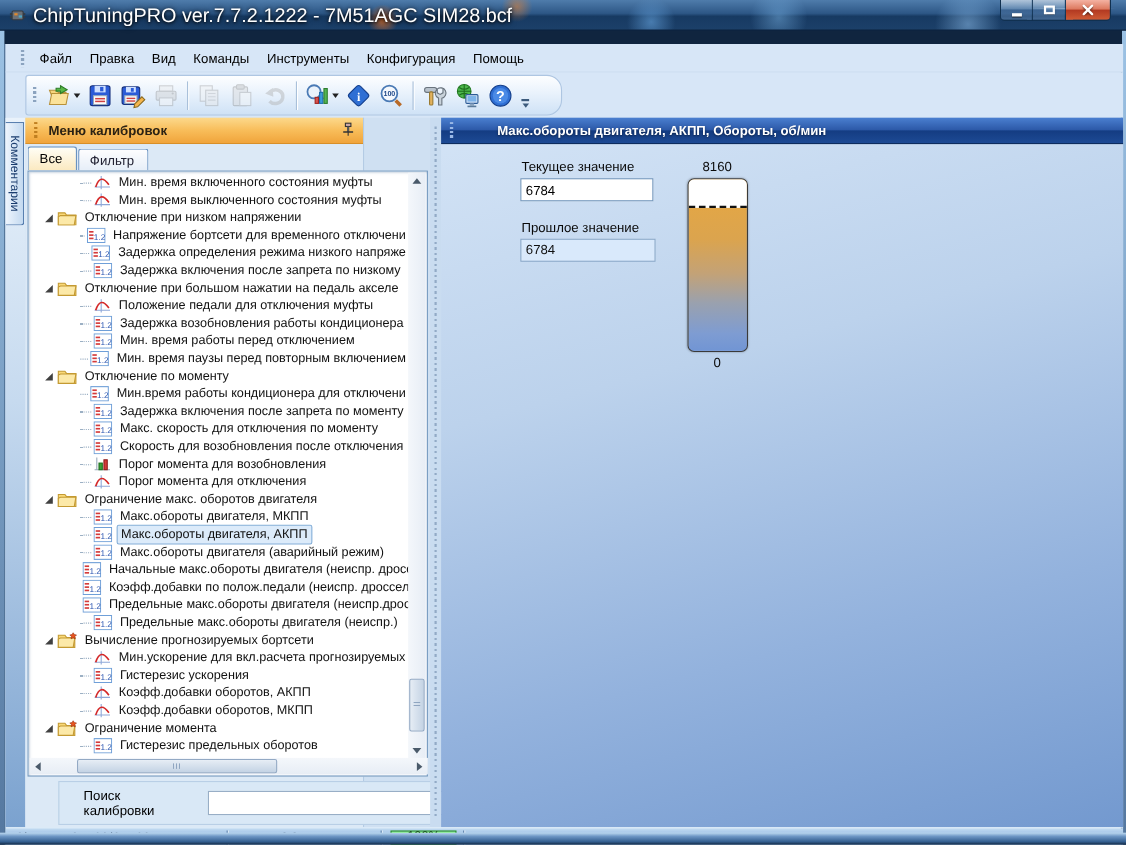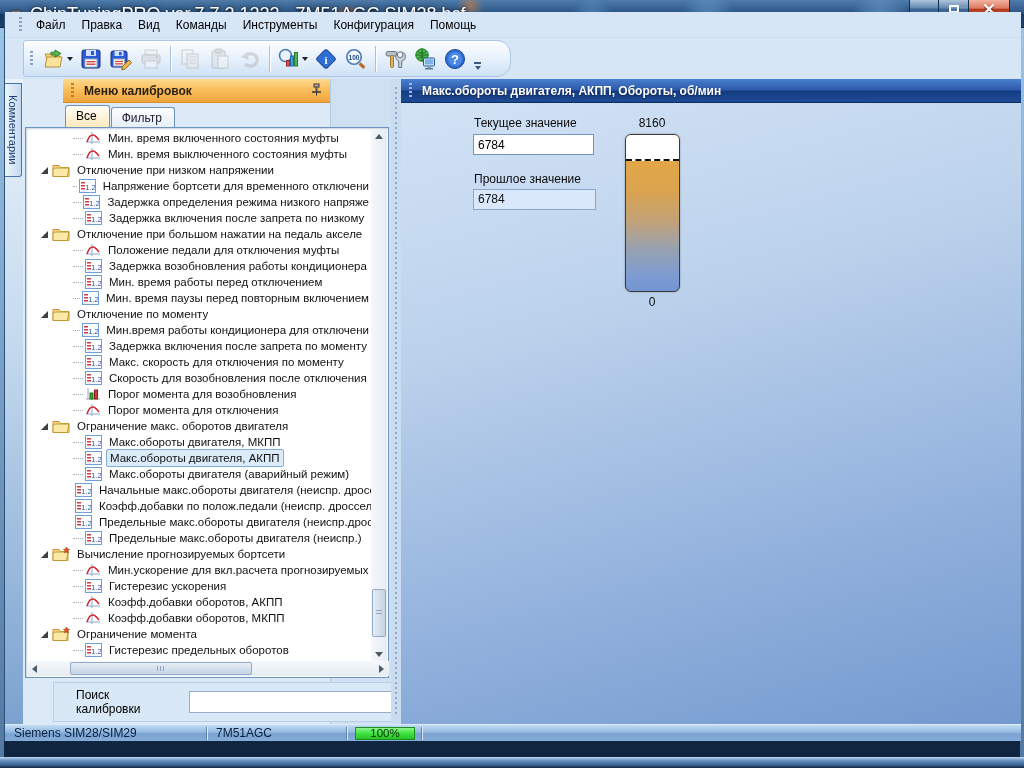--- a/index.html
+++ b/index.html
@@ -22,21 +22,21 @@
   .win-btns { position:absolute; top:0; right:14px; display:flex; }
   .win-btn { height:19px; border:1px solid #11304f; border-top:none; display:flex; align-items:center; justify-content:center;
     background:linear-gradient(180deg, rgba(255,255,255,.55) 0%, rgba(170,200,230,.35) 45%, rgba(70,105,150,.35) 50%, rgba(120,160,205,.45) 100%); }
   .win-btn.min { width:30px; border-radius:0 0 0 4px; }
   .win-btn.max { width:29px; border-left:none; border-right:none; }
   .win-btn.close { width:42px; border-radius:0 0 4px 0;
     background:linear-gradient(180deg,#f4b2a2 0%, #dd7a60 45%, #b33a22 52%, #cf5b35 100%); }
   .glyph-min { width:9px; height:3px; background:#fff; box-shadow:0 1px 1px rgba(0,0,0,.6); margin-top:8px; }
   .glyph-max { width:10px; height:8px; border:2px solid #fff; box-shadow:0 1px 1px rgba(0,0,0,.5); background:rgba(120,160,200,.3); }
 
-  .win-body { position:absolute; left:4px; top:12px; width:1016px; height:729px;
+  .win-body { position:absolute; left:4px; top:40px; width:1016px; height:729px;
     border-left:1px solid #27517f; border-right:1px solid #27517f; background:#d7e6f7; }
   .frame-left { position:absolute; left:0; top:28px; width:4px; height:740px;
     background:linear-gradient(180deg,#9cc2e4,#54779f); }
   .frame-right { position:absolute; right:0; top:28px; width:4px; height:740px;
     background:linear-gradient(180deg,#9cc2e4,#54779f); }
   .frame-bottom { position:absolute; left:0; bottom:0; width:1024px; height:11px;
     background:linear-gradient(180deg,#bcd9f0 0%, #6d96c4 30%, #335e8f 75%, #12263e 100%); }
 
   
   .menubar { position:absolute; left:0; top:0; width:1016px; height:26px; background:#d7e6f7;
@@ -60,21 +60,21 @@
 
   
   .main { position:absolute; left:0; top:67px; width:1016px; height:645px; background:#cfe0f2; }
   .comments-strip { position:absolute; left:0; top:0; width:18px; height:645px;
     background:linear-gradient(180deg,#e9f2fb 0%, #c6daef 40%, #7ba2cf 100%); }
   .comments-tab { position:absolute; left:0; top:4px; width:17px; height:94px;
     background:linear-gradient(90deg,#eef5fd,#c3d9f0); border:1px solid #4a74a8; border-left:none;
     border-radius:0 0 3px 0; color:#1a3c6e; font-size:11px;
     writing-mode:vertical-rl; display:flex; align-items:center; justify-content:center; }
 
-  .left-panel { position:absolute; left:18px; top:0; width:308px; height:645px; background:#dce9f6; border-right:1px solid #b4cbe4;padding-left:40px; }
+  .left-panel { position:absolute; left:18px; top:0; width:308px; height:645px; background:#dce9f6; border-right:1px solid #b4cbe4; }
   .lp-header { height:24px; background:linear-gradient(180deg,#fcd98c 0%, #f8bd5a 50%, #f0a43b 100%);
     border-bottom:1px solid #d88f28; display:flex; align-items:center; }
   .lp-header .grip { background:repeating-linear-gradient(180deg,#c07f20 0 2px, transparent 2px 4px); margin-left:8px; }
   .lp-title { font-weight:bold; color:#2b2113; margin-left:4px; }
   .pin { margin-left:auto; margin-right:8px; }
   .tabs { height:24px; display:flex; align-items:flex-end; padding-left:2px; background:#dce9f6; }
   .tab { padding:3px 12px 3px 10px; border:1px solid #6b93c0; border-bottom:none; border-radius:3px 3px 0 0; margin-right:1px; }
   .tab.active { background:linear-gradient(180deg,#fffef6 0%, #fbe9c0 100%); height:22px; }
   .tab.inactive { background:linear-gradient(180deg,#fdfdfe 0%, #e6eef8 100%); height:20px; color:#223; }
 
@@ -115,21 +115,21 @@
   .search-input { margin-left:14px; width:230px; height:22px; background:#fff; border:1px solid #98aec6; padding:0 4px; font-family:inherit; font-size:12px; }
 
   .splitter { position:absolute; left:386px; top:0; width:10px; height:645px; background:#c9dcf0; }
   .splitter::after { content:""; position:absolute; left:4px; top:8px; bottom:8px; width:2px;
     background:repeating-linear-gradient(180deg,#92aac6 0 2px, transparent 2px 5px); }
 
   
   .right-panel { position:absolute; left:396px; top:0; width:620px; height:645px;
     background:linear-gradient(165deg,#d4e4f6 0%, #bcd2ec 35%, #93b2dd 70%, #7399cf 100%); }
   .rp-header { height:24px; background:linear-gradient(180deg,#4a7fd0 0%, #2c59a8 48%, #143c82 52%, #1d4a94 100%);
-    border-bottom:1px solid #0d2c5e; display:flex; align-items:center; }
+    border-bottom:1px solid #0d2c5e; display:flex; align-items:center;gap:30px; }
   .rp-header .grip { background:repeating-linear-gradient(180deg,#9ab8e6 0 2px, transparent 2px 4px); margin-left:8px; }
   .rp-title { font-weight:bold; color:#fff; margin-left:4px; text-shadow:0 1px 2px rgba(0,0,0,.5); }
 
   .field-label { position:absolute; color:#0a0a0a; }
   .lbl-current { left:73px; top:37px; }
   .lbl-previous { left:73px; top:93px; }
   .spinbox { position:absolute; left:72px; top:55px; width:121px; height:21px; background:#fff;
     border:1px solid #7296bc; display:flex; }
   .spin-input { flex:1; border:none; outline:none; font-family:inherit; font-size:12px; padding:0 4px; background:transparent; }
   .spin-btns { width:17px; border-left:1px solid #b7c9dc; display:flex; flex-direction:column; }

